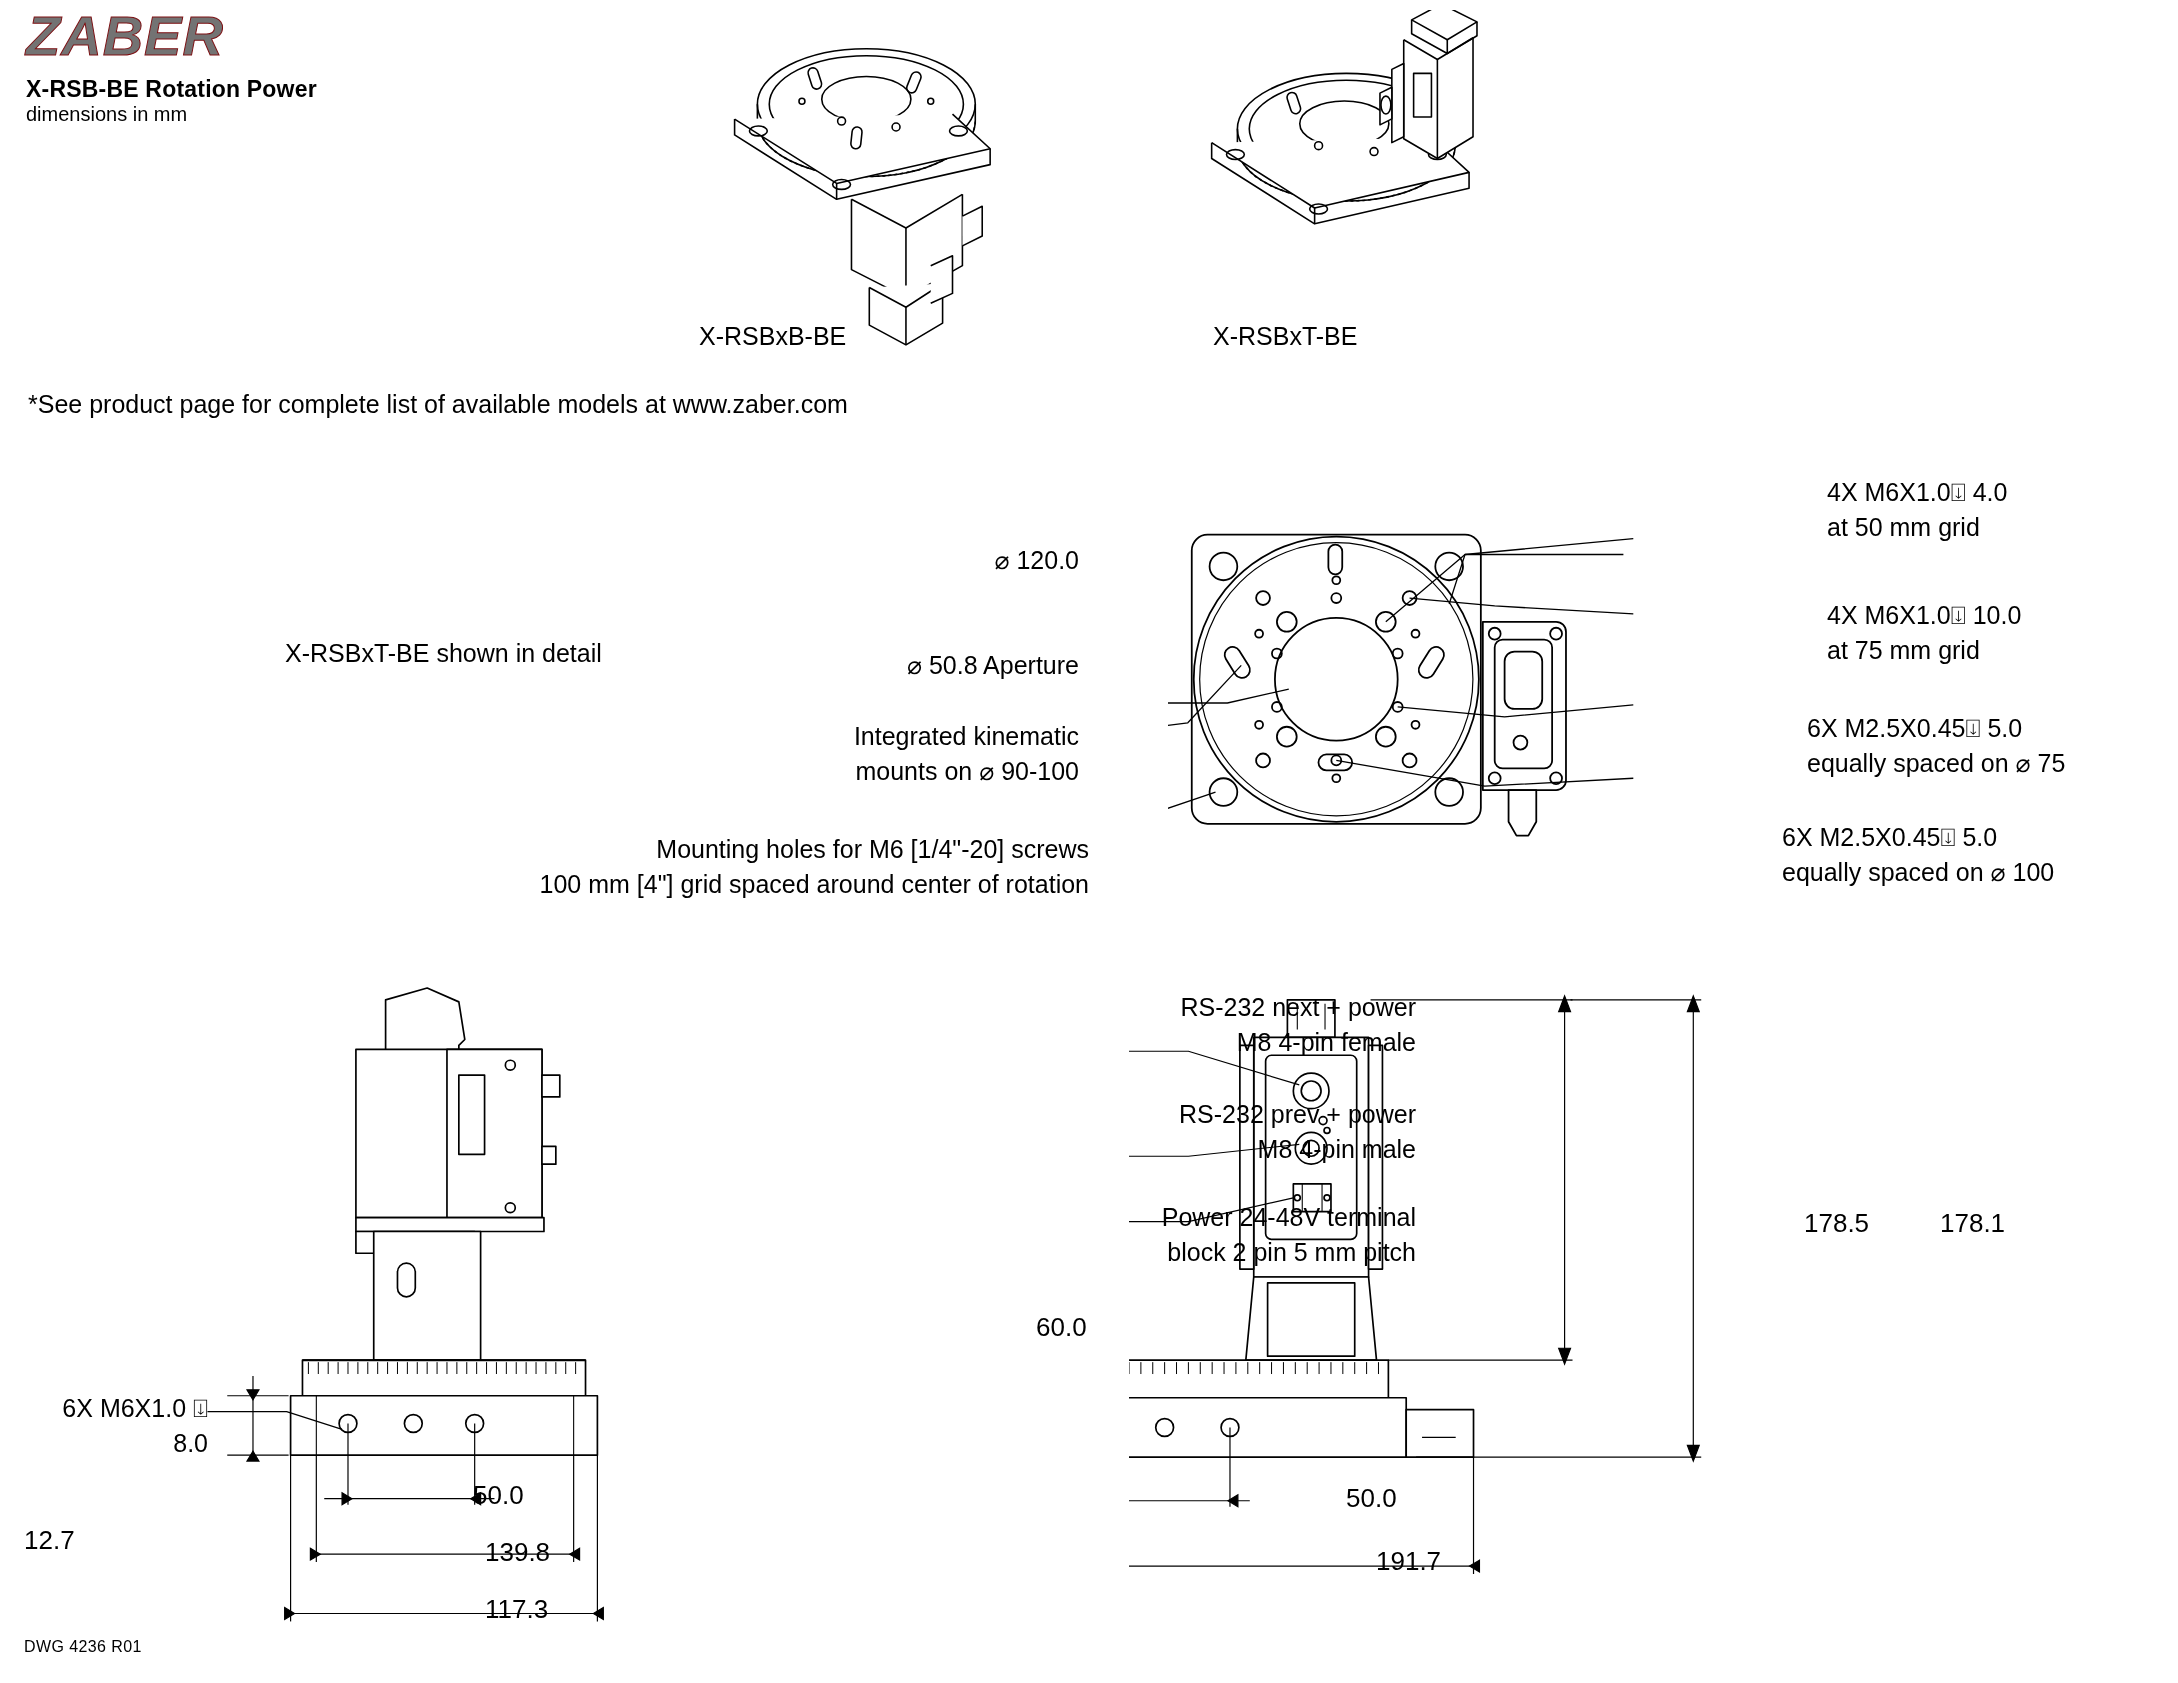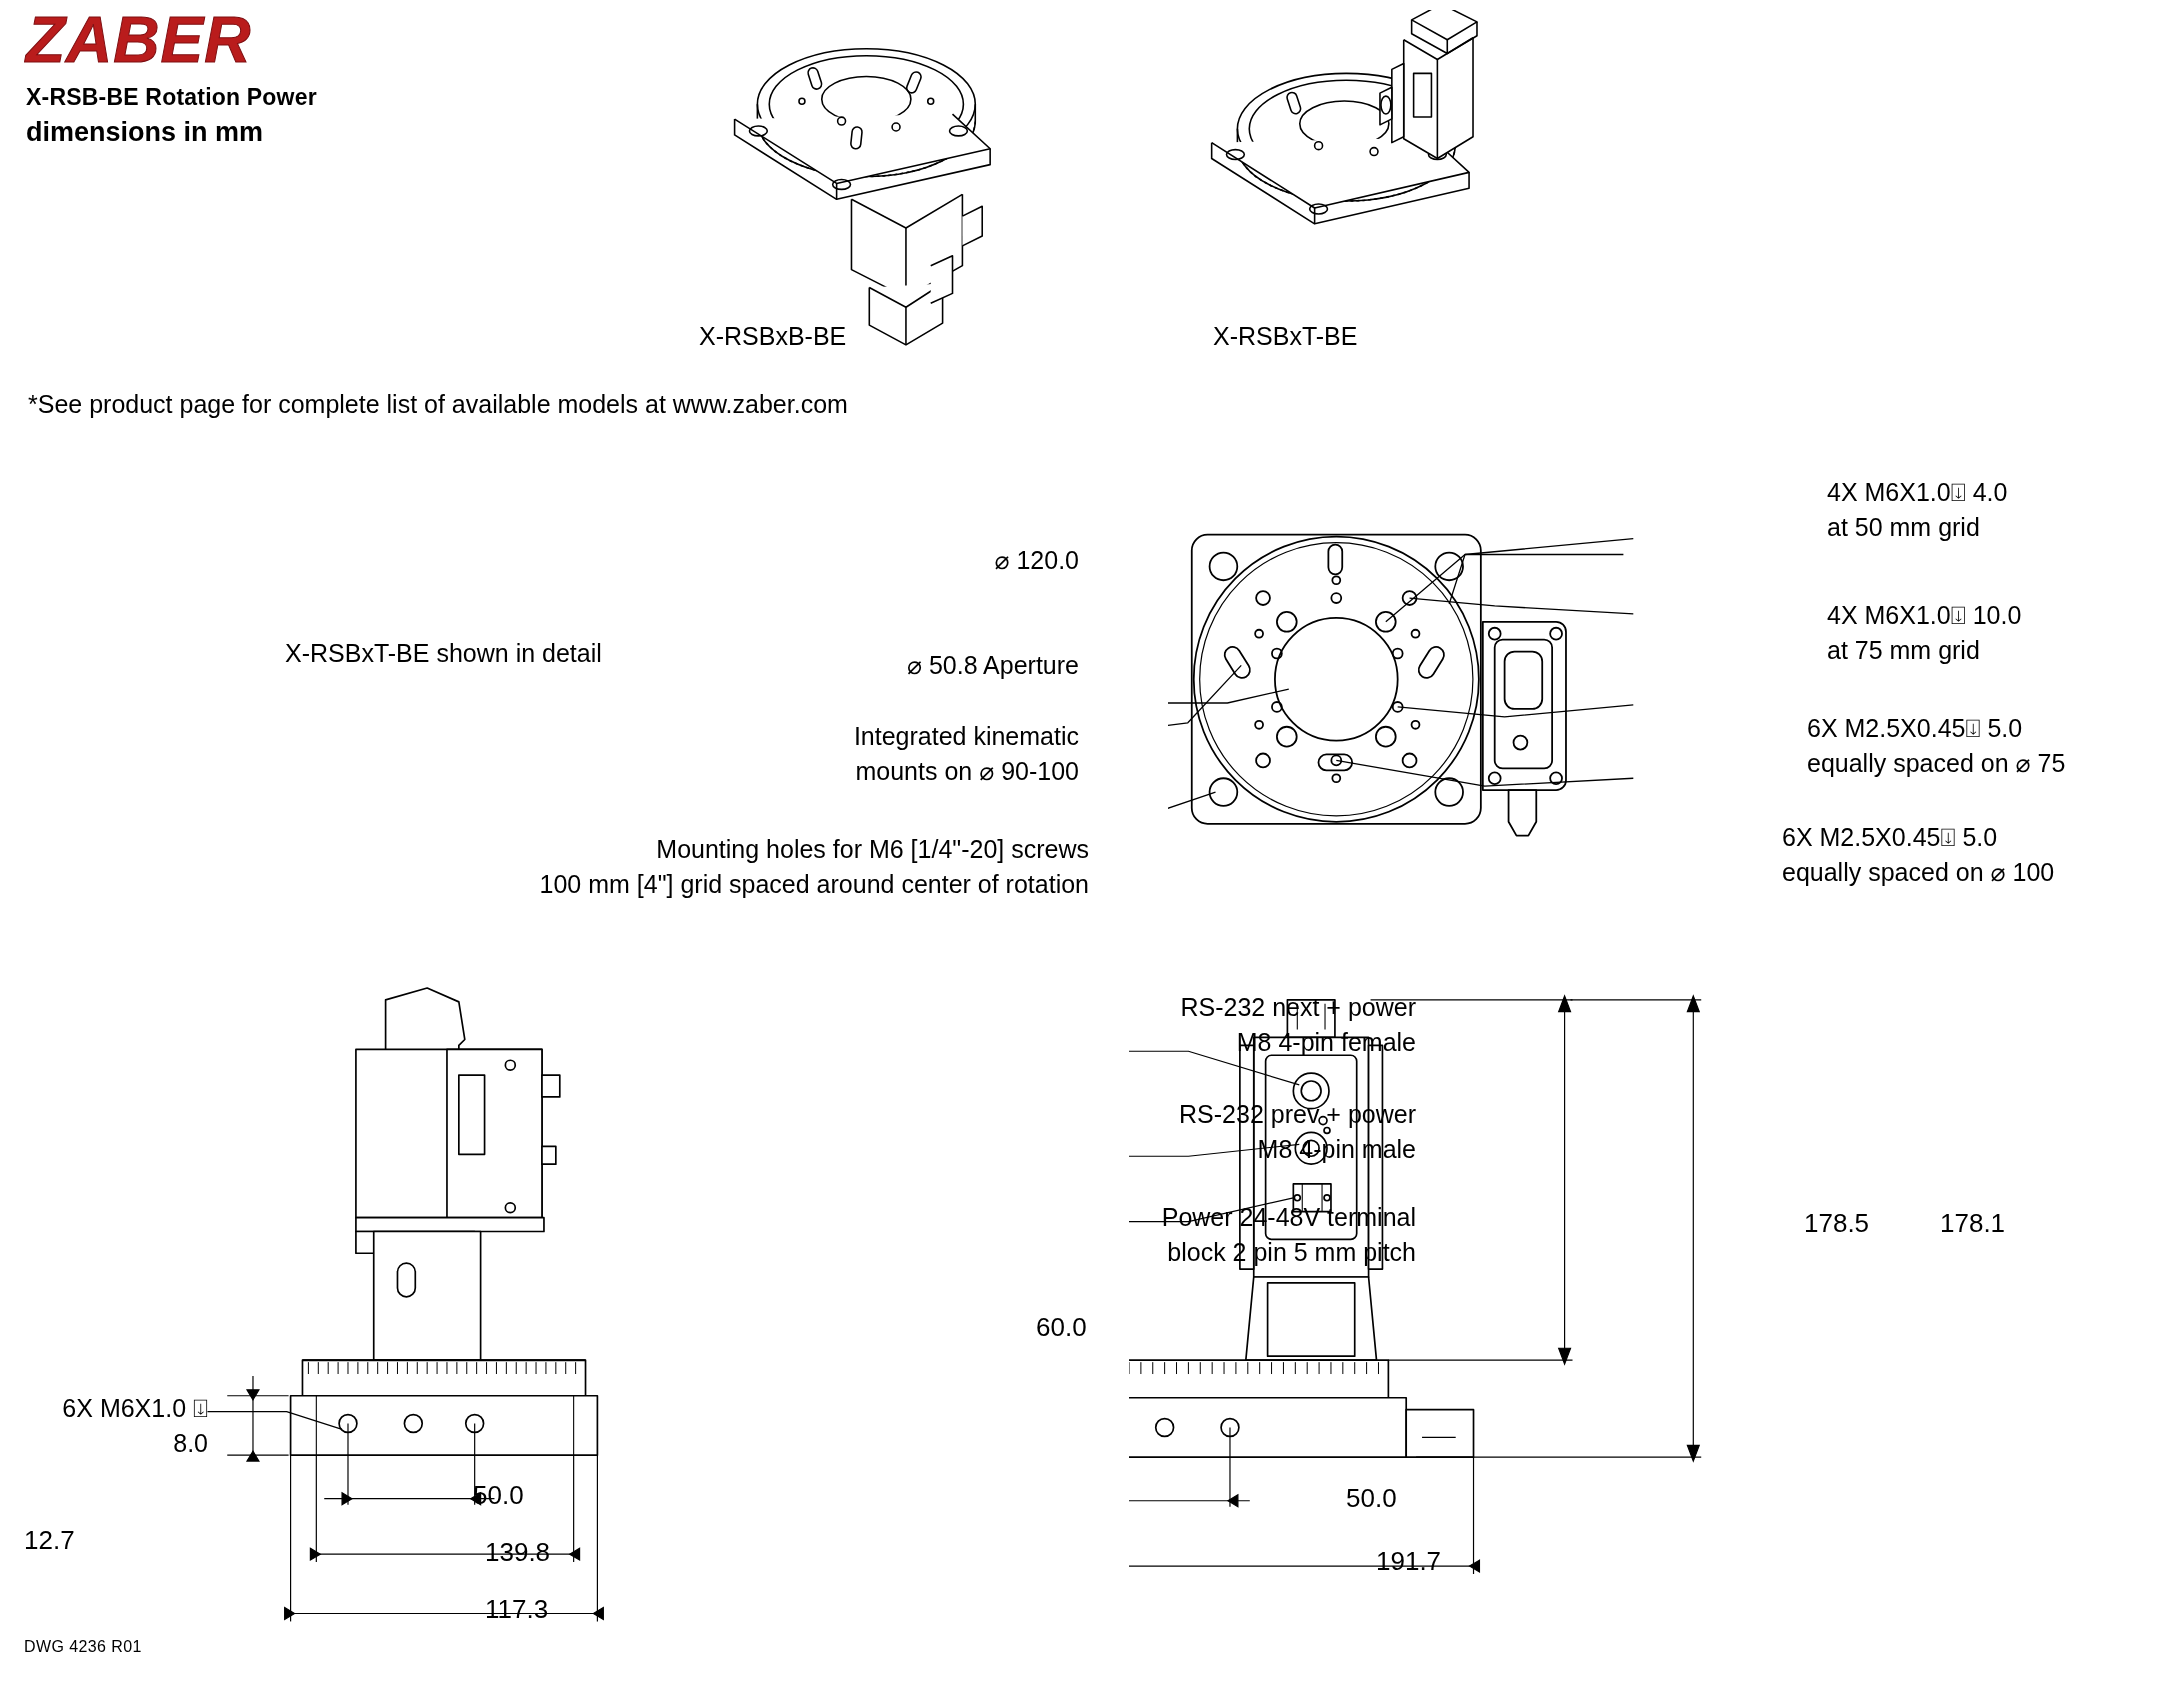--- a/index.html
+++ b/index.html
@@ -25,36 +25,34 @@
   .brand {
     position: absolute;
     left: 26px;
     top: 8px;
     width: 327px;
   }
   .brand-wordmark {
     font-family: "Liberation Sans", sans-serif;
     font-weight: bold;
     font-style: italic;
-    font-size: 64px;
+    font-size: 56px;
     letter-spacing: 1px;
-    color: #b91c1c;
+    color: #737373;
     line-height: 1.0;
     -webkit-text-stroke: 1px #7c0d10;
   }
   .brand-title {
     font-size: 23px;
     font-weight: bold;
     margin-top: 12px;
     letter-spacing: 0.2px;
   }
   .brand-sub {
-    font-size: 27px;
-    margin-top: 6px;
-    font-weight: bold;
+    font-size: 20px;
   }
   .note-models {
     position: absolute;
     left: 28px;
     top: 386px;
     font-size: 25px;
     line-height: 1.45;
   }
   .note-detail {
     position: absolute;

